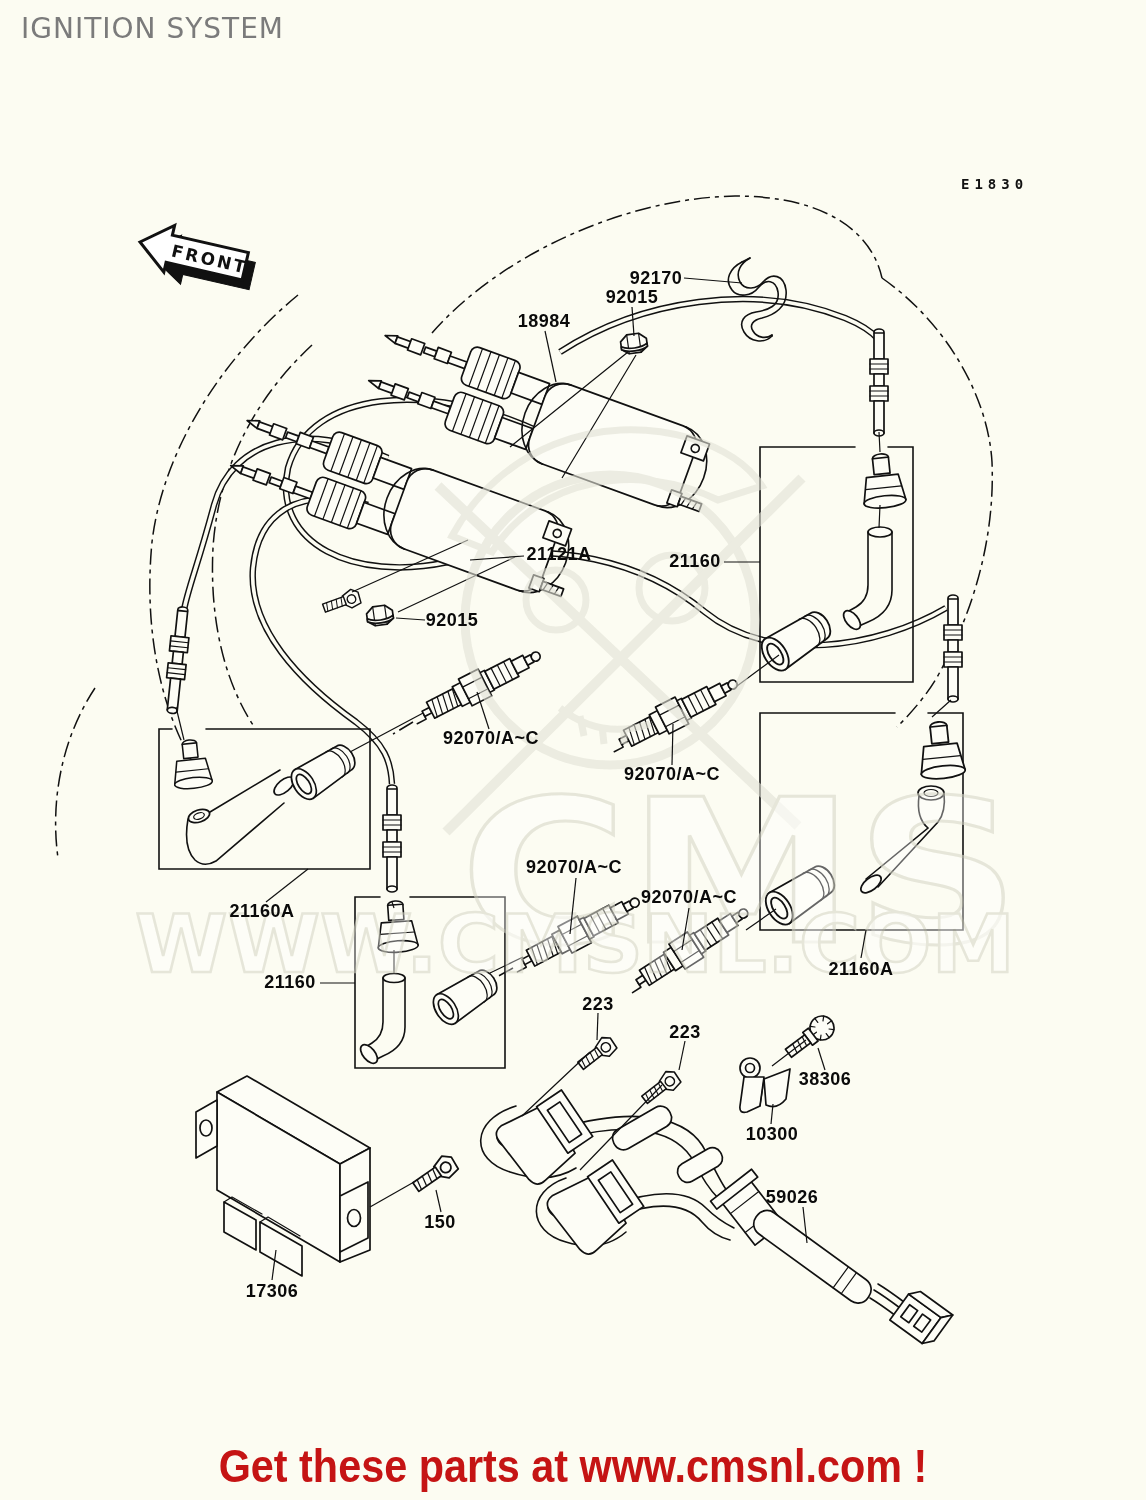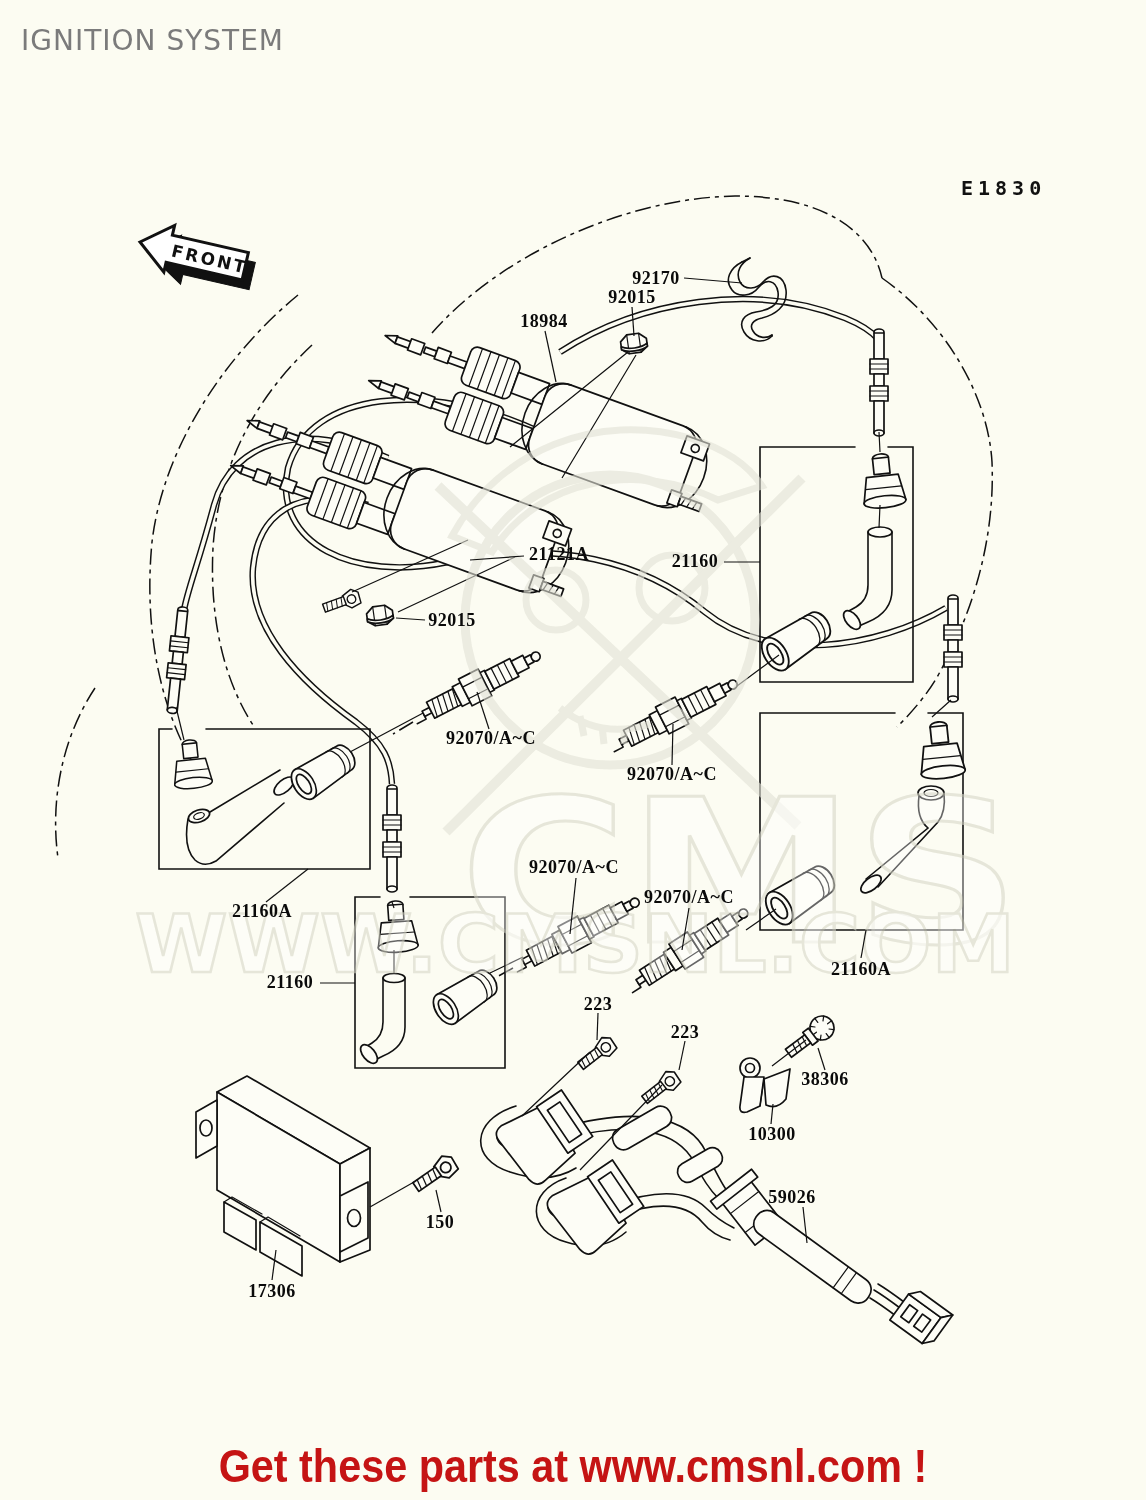--- a/index.html
+++ b/index.html
@@ -1,23 +1,23 @@
 <!DOCTYPE html>
 <html><head>
 <meta charset="utf-8">
 <style>
   html,body{margin:0;padding:0;}
   .page{position:relative;width:1146px;height:1500px;background:#fcfcf2;overflow:hidden;
         font-family:"DejaVu Sans",sans-serif;}
   .title{position:absolute;left:21px;top:12px;font-size:28px;color:#7b7b7b;
-         letter-spacing:1px;font-family:"DejaVu Sans",sans-serif;margin-top:12px;}
-  .ecode{position:absolute;left:961px;top:176px;font-size:20px;font-weight:bold;color:#111;
+         letter-spacing:1px;font-family:"DejaVu Sans",sans-serif;}
+  .ecode{position:absolute;left:961px;top:176px;font-size:14px;font-weight:bold;color:#111;
          letter-spacing:5px;font-family:"DejaVu Sans Mono",monospace;}
   .plabel{position:absolute;transform:translate(-50%,-50%);white-space:nowrap;color:#0a0a0a;
-          font-family:Liberation Serif, serif;font-weight:bold;font-size:18px;letter-spacing:.5px;}
+          font-family:Liberation Sans, sans-serif;font-weight:bold;font-size:18px;letter-spacing:.5px;}
   .footer{position:absolute;left:0;top:1438px;width:100%;text-align:center;color:#c51414;
           font-family:"Liberation Sans",sans-serif;font-weight:bold;font-size:47px;
           transform:scaleX(.88);}
   svg{position:absolute;left:0;top:0;}
   svg .part{stroke:#111;stroke-width:1.7;fill:#fdfdf6;stroke-linejoin:round;stroke-linecap:round;}
   svg .ln{stroke:#111;stroke-width:1.6;fill:none;stroke-linecap:round;}
   svg .thin{stroke:#111;stroke-width:1.2;fill:none;}
   svg .dash{stroke:#111;stroke-width:1.5;fill:none;stroke-dasharray:16 5 4 5;}
   svg .wireO{stroke:#111;stroke-width:6.5;fill:none;}
   svg .wireI{stroke:#fcfcf2;stroke-width:3.6;fill:none;}

